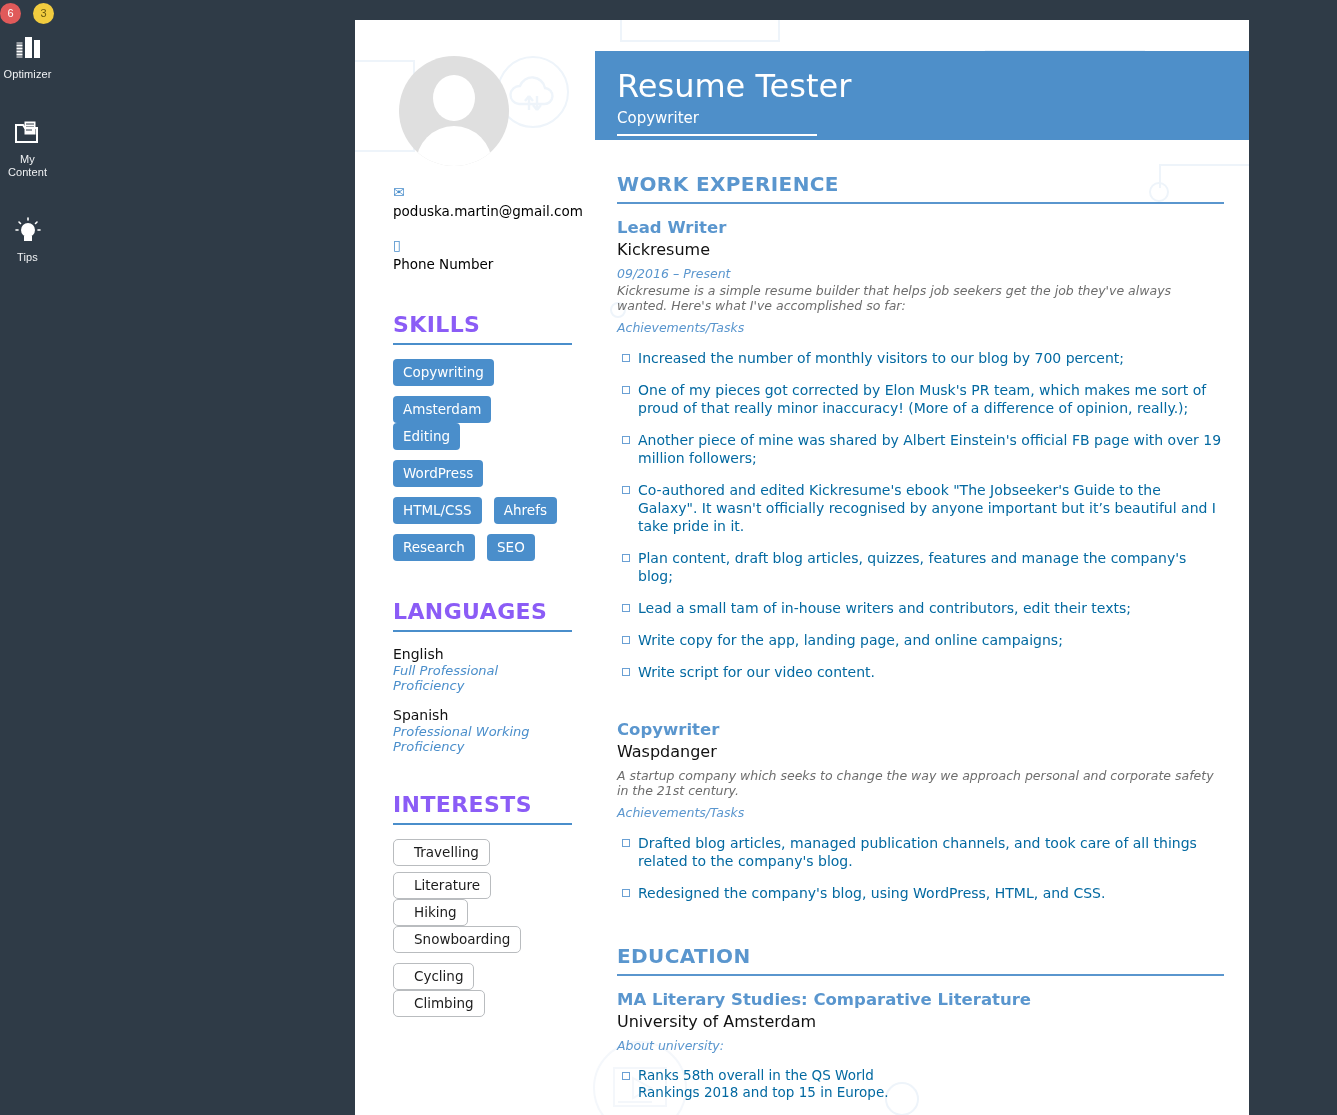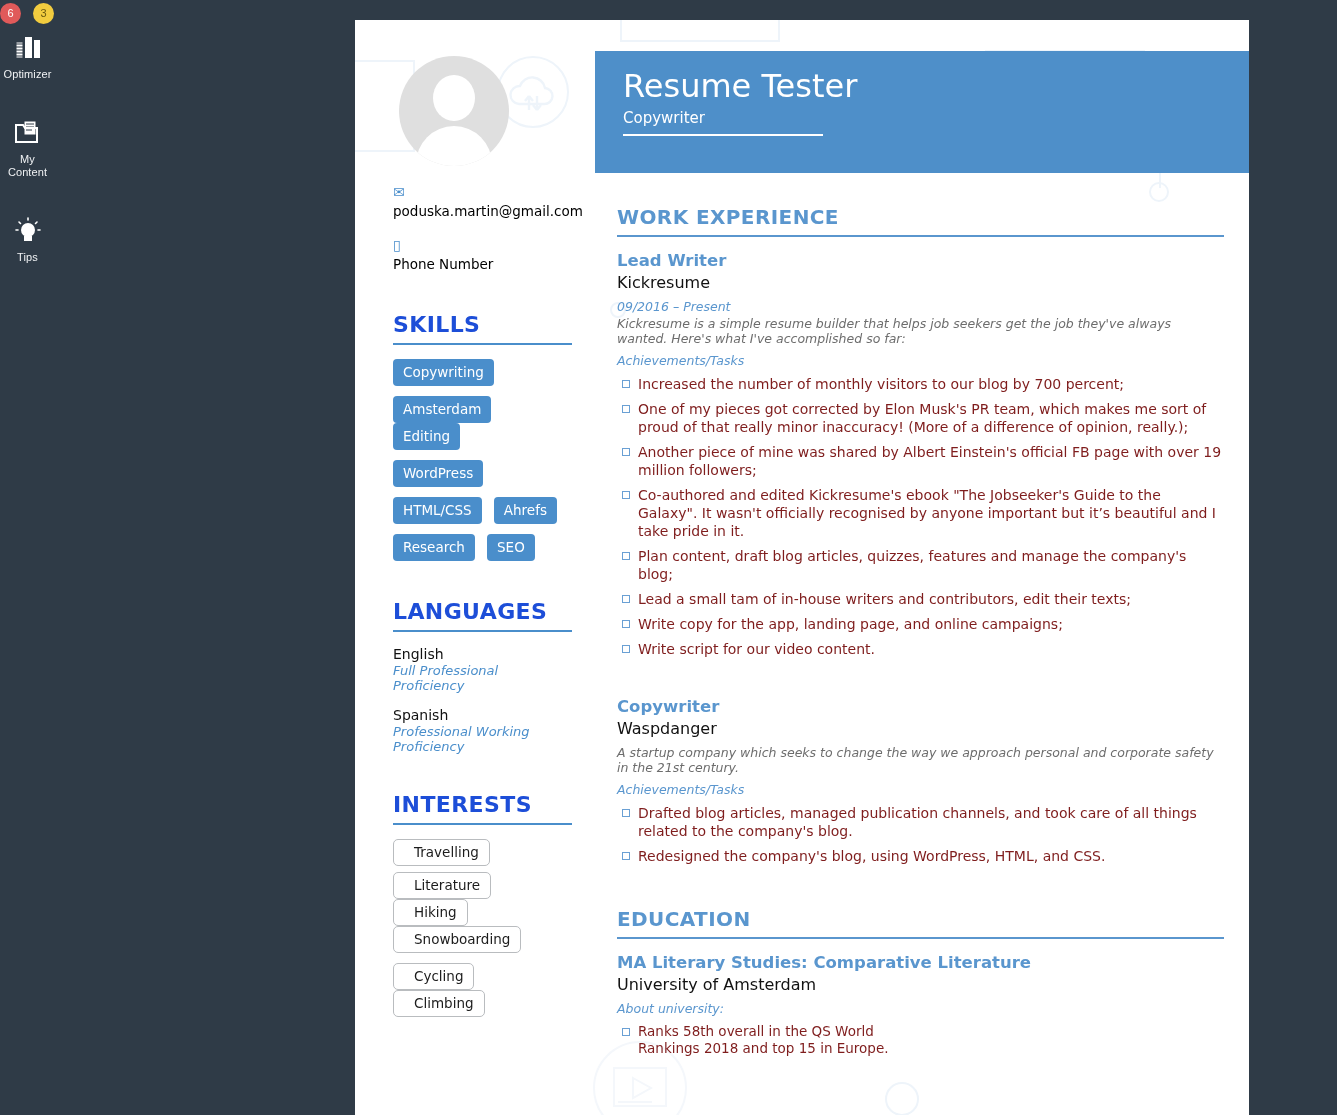--- a/index.html
+++ b/index.html
@@ -81,21 +81,21 @@
 
   .contact-row { margin-top: 18px; }
   .contact-ico { font-size: 14px; color: #4a8ecb; line-height: 16px; height: 16px; }
   .contact-txt {
     font-size: 13.5px; color: #000000; margin-top: 3px;
     font-family: "DejaVu Sans", sans-serif;
   }
 
   h2.sec-title {
     font-size: 22px; font-weight: bold; letter-spacing: .4px;
-    color: #1d4ed8; margin: 40px 0 0 0;
+    color: #8b5cf6; margin: 40px 0 0 0;
     font-family: "DejaVu Sans", sans-serif;
   }
   .sec-rule { height: 2px; background: #4a8ecb; margin-top: 6px; width: 179px; }
 
   .tag-rows { margin-top: 14px; }
   .tag-row { margin-bottom: 10px; }
   .tag {
     display: inline-block; vertical-align: top;
     background: #4a8ecb; color: #fff;
     border-radius: 4px; padding: 5px 10px 6px 10px;
@@ -116,22 +116,22 @@
   }
 
   
   #right-col {
     position: absolute; left: 240px; top: 0;
     width: 654px; height: 1095px;
     z-index: 5;
   }
   #name-band {
     background: #4e8fc9; color: #fff;
-    margin: 31px 0 0 0; width: 654px; height: 122px;
-    padding: 16px 0 0 28px;
+    margin: 31px 0 0 0; width: 654px; height: 89px;
+    padding: 16px 0 0 22px;
   }
   #name-band .nm {
     font-size: 32px; line-height: 38px; font-weight: normal;
     font-family: "DejaVu Sans", sans-serif;
   }
   #name-band .role {
     font-size: 15px; margin-top: 4px; padding-bottom: 7px;
     display: inline-block; border-bottom: 2px solid #fff; min-width: 200px;
   }
 
@@ -153,22 +153,22 @@
   .job-desc {
     font-size: 12.5px; font-style: italic; color: #6d6d6d;
     line-height: 15px; margin-top: 2px;
   }
   .job-sub {
     font-size: 12.5px; font-style: italic; color: #5a96ce; margin-top: 7px;
   }
 
   ul.bul { list-style: none; margin: 4px 0 0 0; padding: 0; }
   ul.bul li {
-    position: relative; padding-left: 21px; margin-top: 7px;
-    font-size: 14px; line-height: 18px; color: #7f1d1d;
+    position: relative; padding-left: 21px; margin-top: 14px;
+    font-size: 14px; line-height: 18px; color: #0369a1;
   }
   ul.bul li:before {
     content: ""; position: absolute; left: 5px; top: 5px;
     width: 6px; height: 6px; border: 1.5px solid #6aa0d4; background: #fff;
   }
   ul.bul.narrow li { font-size: 13.5px; line-height: 17px; }
 </style>
 </head>
 <body>
 

